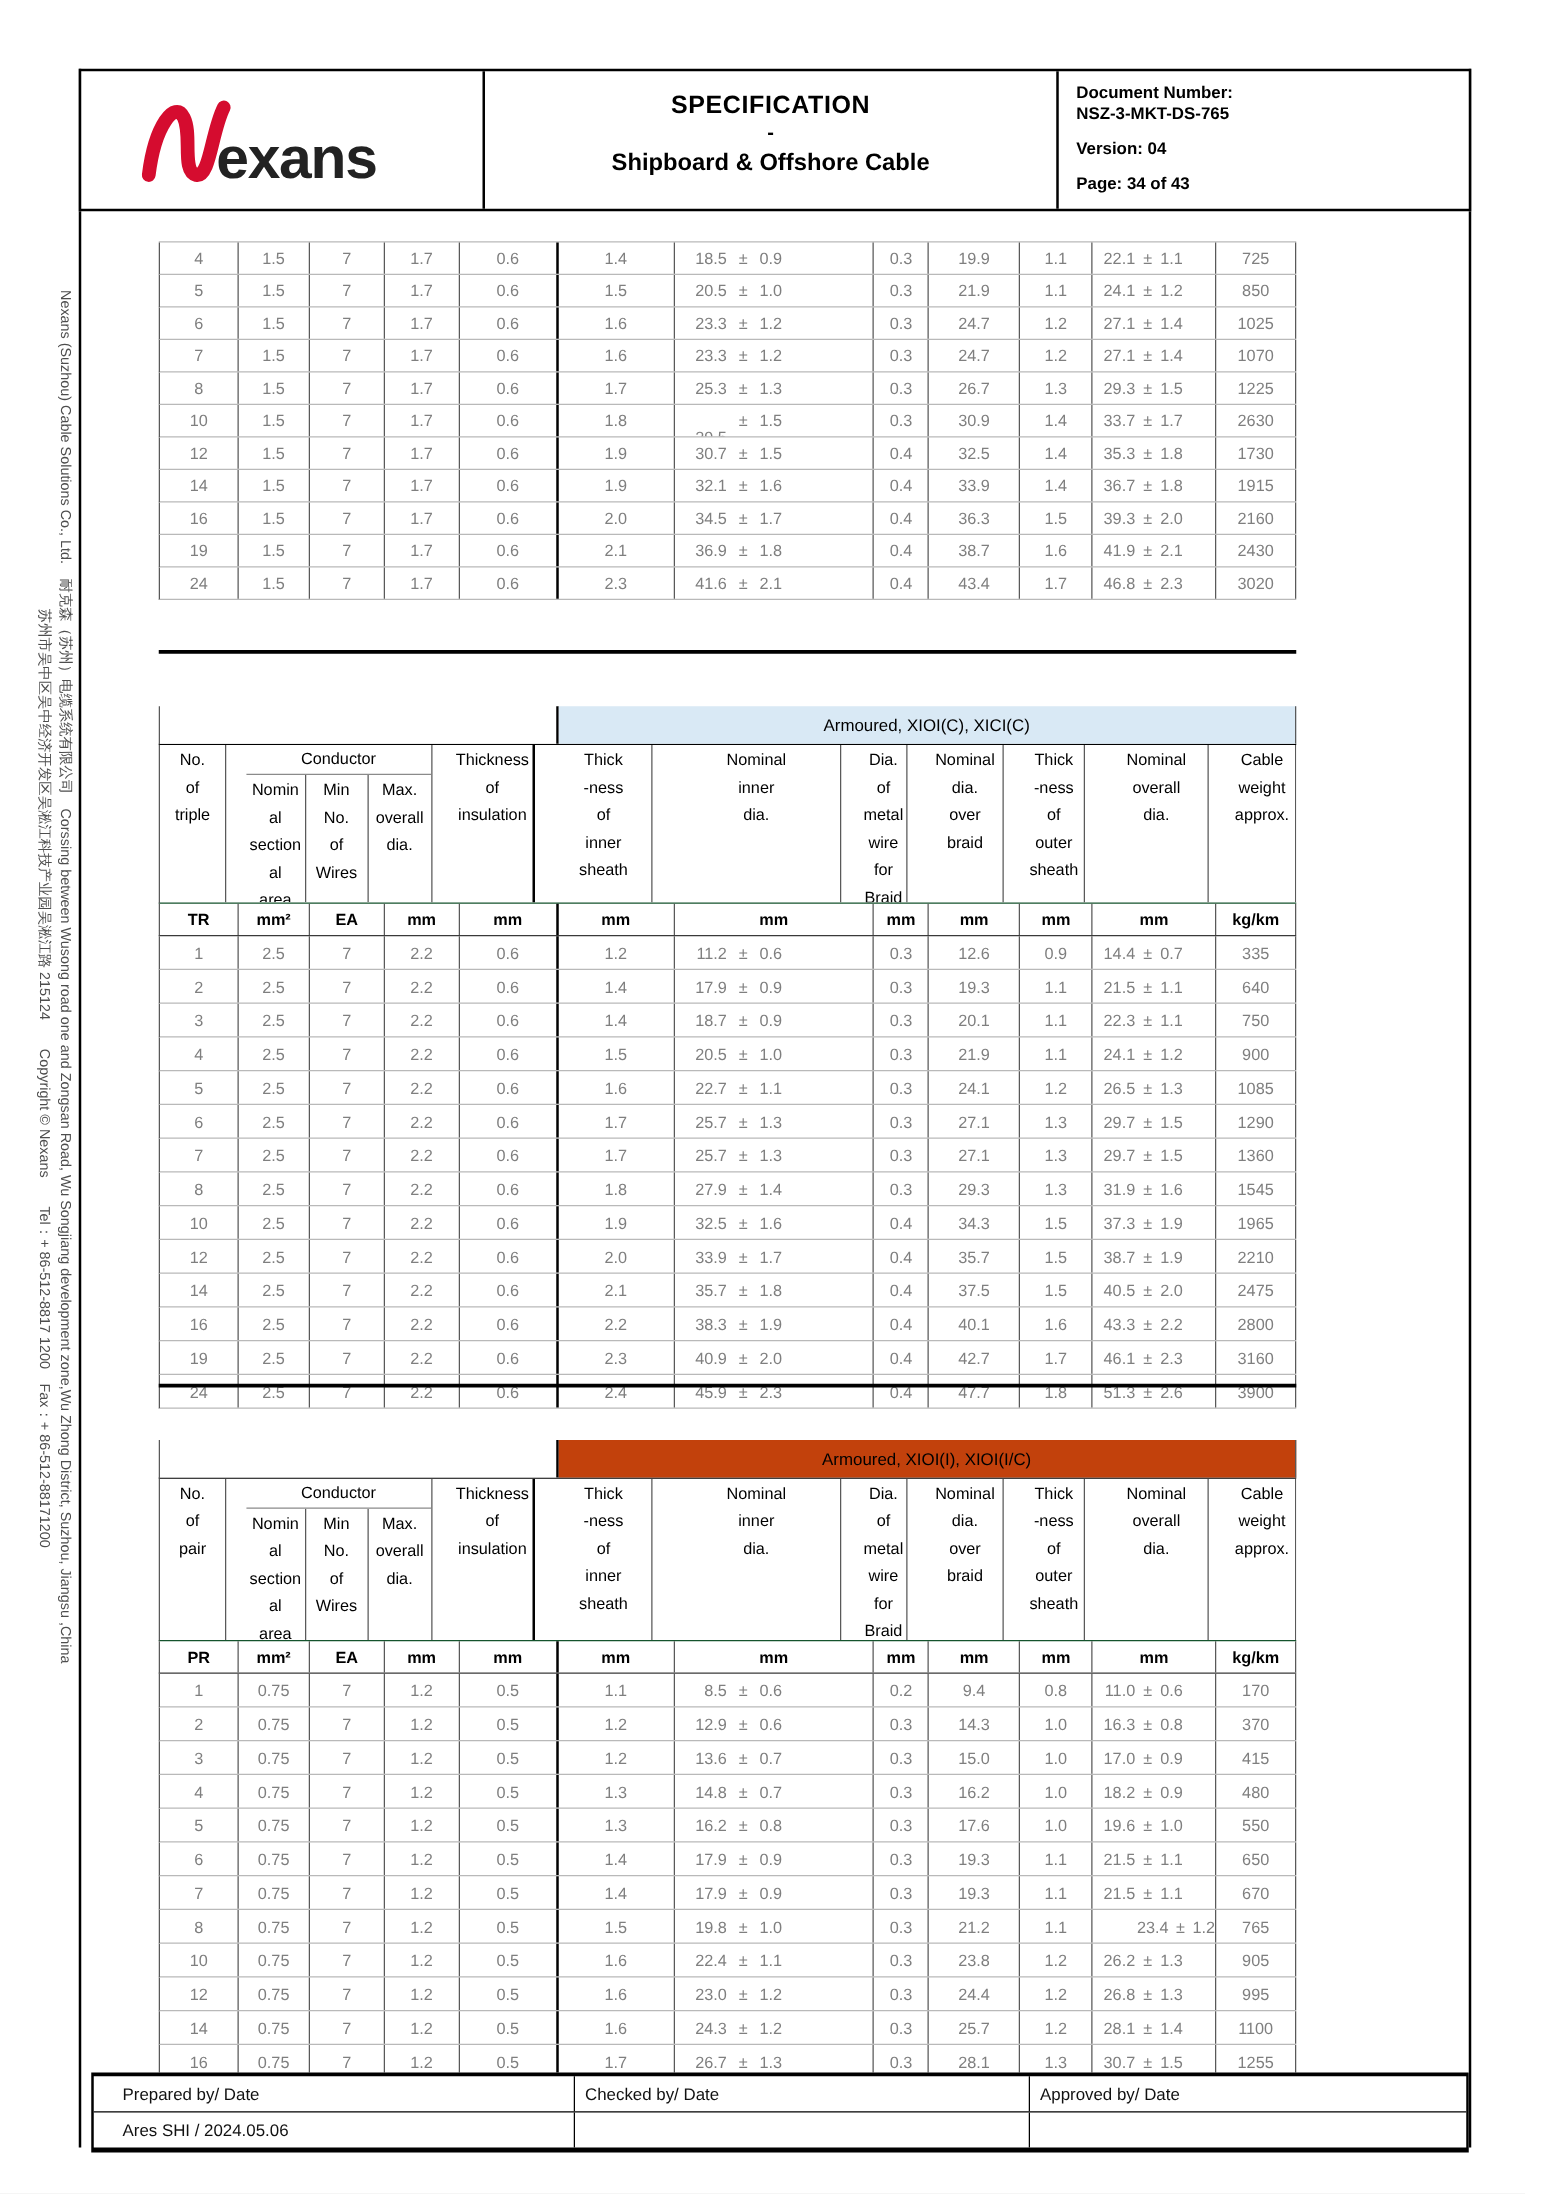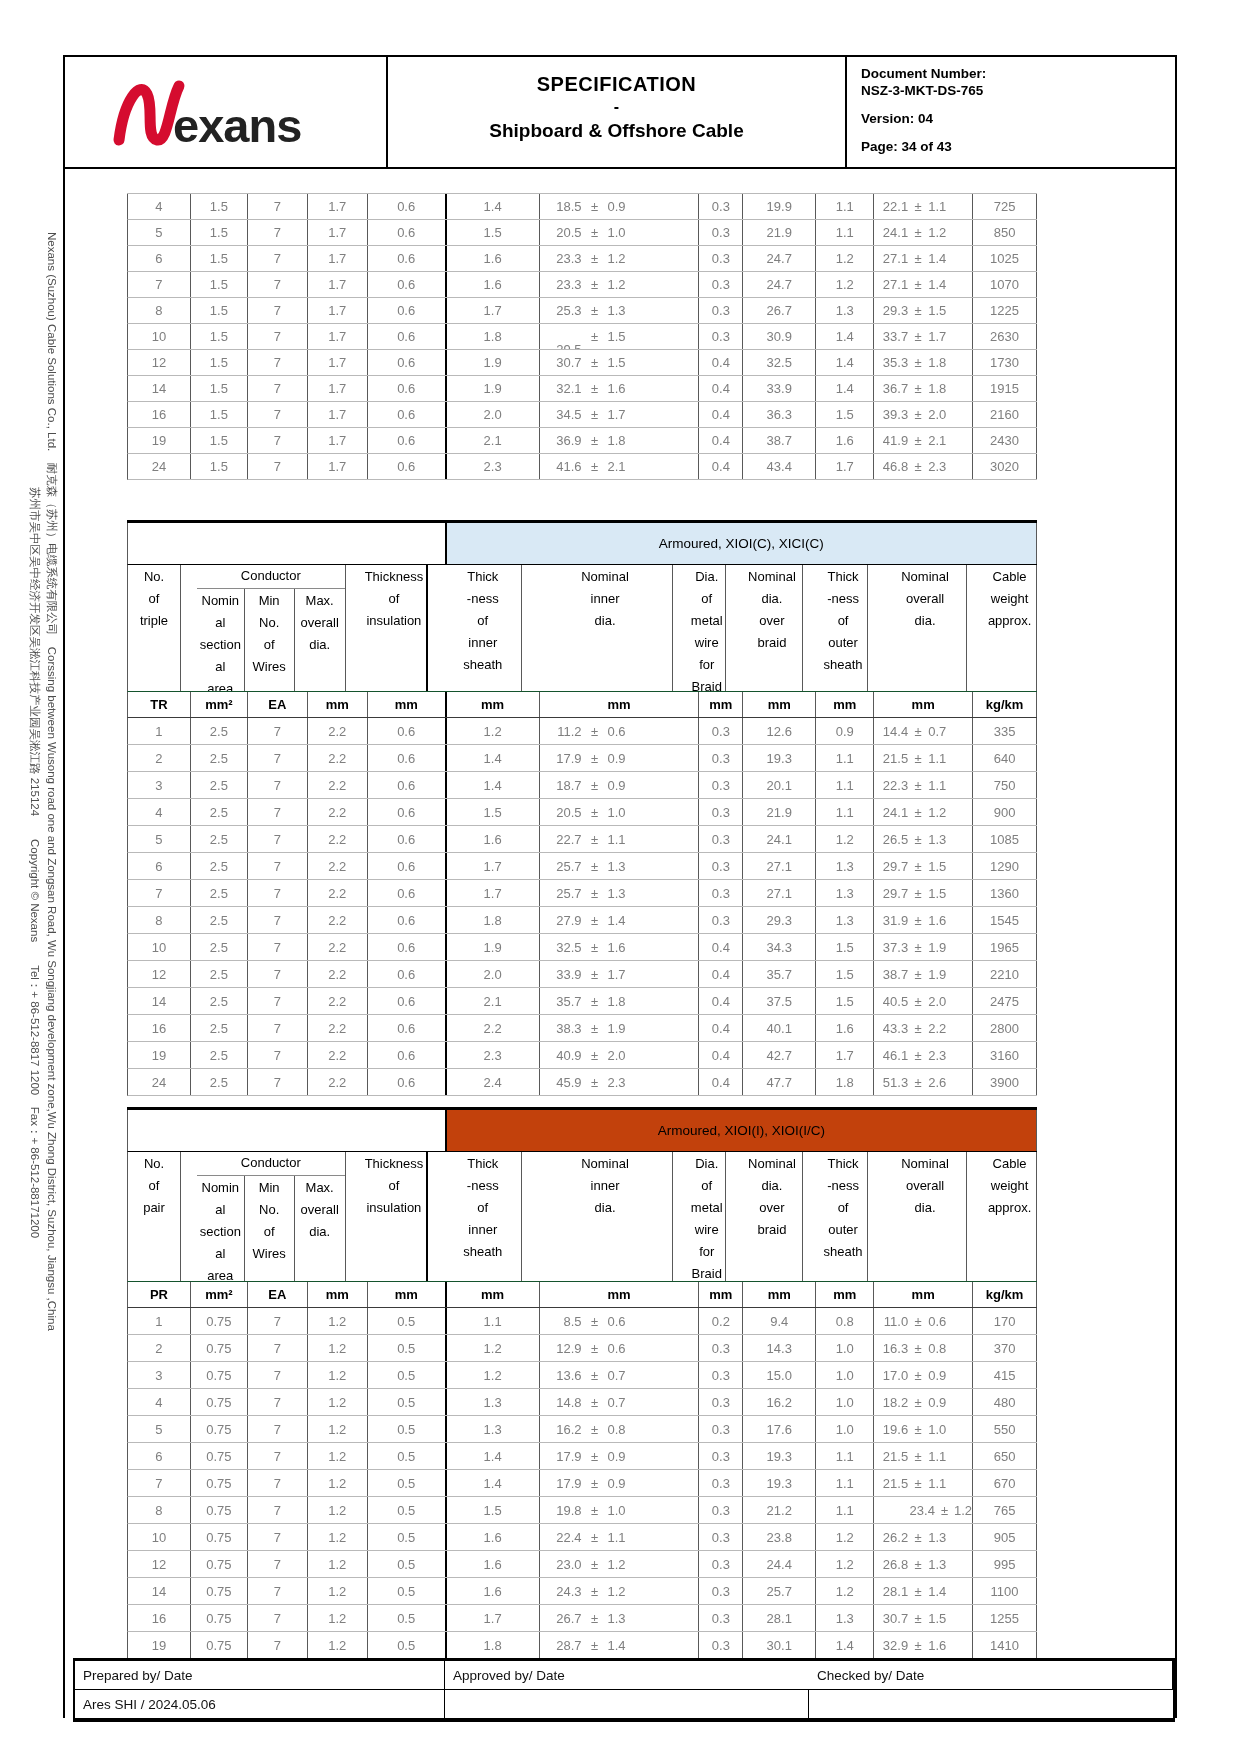--- a/index.html
+++ b/index.html
@@ -43,21 +43,21 @@
   .cont-row{height:26px;border-bottom:1px solid #b9b9b9;}
   .cont-top{border-top:1px solid #b9b9b9;}
   
   .pmcell{justify-content:flex-start;padding-left:12px;}
   .pv{display:inline-block;width:30px;text-align:right;}
   .pmm{display:inline-block;width:26px;text-align:center;}
   .w10.pmcell{padding-left:7px;}
   .w10 .pv{width:27px;}
   .w10 .pmm{width:20px;}
   
-  .band-row{height:42px;border-bottom:1px solid #000;}
+  .band-row{height:31px;border-bottom:1px solid #000;margin-top:42px;}
   .band-left{width:319px;background:#fff;border-right:2px solid #000;box-sizing:border-box;}
   .band-right{width:591px;display:flex;align-items:center;justify-content:center;
               font-size:13.5px;color:#000;box-sizing:border-box;border-right:1px solid #595959;}
   
   .header-row{border-bottom:1px solid #14532d;overflow:hidden;gap:16px;}
   .hcell{box-sizing:border-box;border-right:1px solid #595959;text-align:center;
          font-size:13px;color:#000;white-space:pre-line;line-height:22px;padding-top:1px;overflow:hidden;}
   .cond-group{box-sizing:border-box;width:177px;border-right:1px solid #595959;
               display:flex;flex-direction:column;overflow:hidden;}
   .cond-label{height:23px;line-height:22px;text-align:center;font-size:13px;color:#000;
@@ -66,21 +66,21 @@
   .cond-sub .hcell:last-child{border-right:none;}
   .ws1{width:57px}.ws2{width:60px}.ws3{width:60px}
   
   .units-row{height:26px;border-bottom:1.5px solid #3a3a3a;}
   .ucell{font-weight:bold;color:#000;font-size:13px;}
 
   
   .footer-box{position:absolute;left:73px;top:1658px;width:1102px;box-sizing:border-box;
               border-top:3px solid #000;border-bottom:4px solid #000;
               border-left:2px solid #000;border-right:2px solid #000;background:#fff;}
-  .frow{display:flex;height:28px;}
+  .frow{display:flex;height:28px;padding-left:15px;}
   .frow.labels{border-bottom:1px solid #000;}
   .fcell{box-sizing:border-box;display:flex;align-items:center;padding-left:8px;
          font-size:13.5px;color:#111;}
   .fc0{width:370px;border-right:1px solid #000;}
   .fc1{width:364px;border-right:1px solid #000;}
   .fc2{flex:1;}
 </style>
 </head>
 <body>
 
@@ -1101,22 +1101,22 @@
           <div class="pmm" style="display: inline-block;">±</div>
           <div class="pt" style="display: inline-block;">1.6</div>
         </div>
         <div class="cell w11">1410</div>
       </div>
     </div>
 
   <div class="footer-box">
     <div class="frow labels">
       <div class="fcell fc0">Prepared by/ Date</div>
+      <div class="fcell fc1">Checked by/ Date</div>
       <div class="fcell fc2">Approved by/ Date</div>
-      <div class="fcell fc1">Checked by/ Date</div>
     </div>
     <div class="frow">
       <div class="fcell fc0">Ares SHI / 2024.05.06</div>
       <div class="fcell fc1"></div>
       <div class="fcell fc2"></div>
     </div>
   </div>
 
 </div>
 

